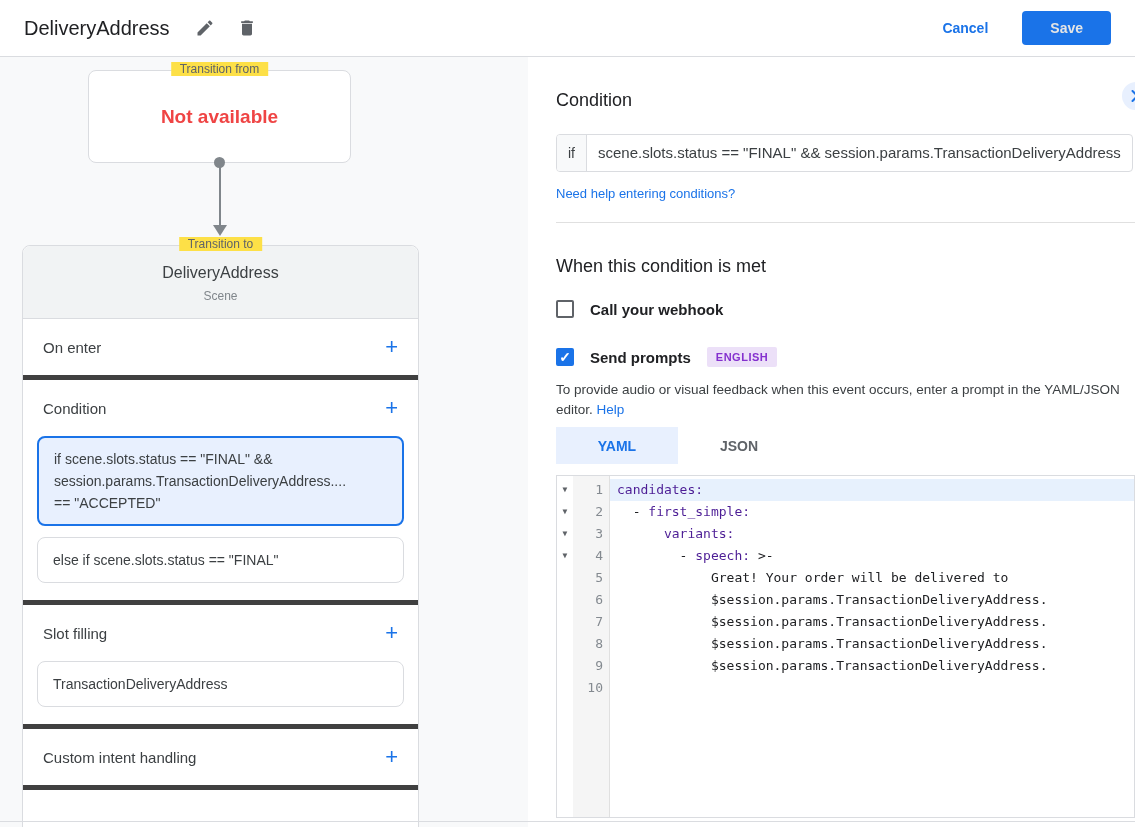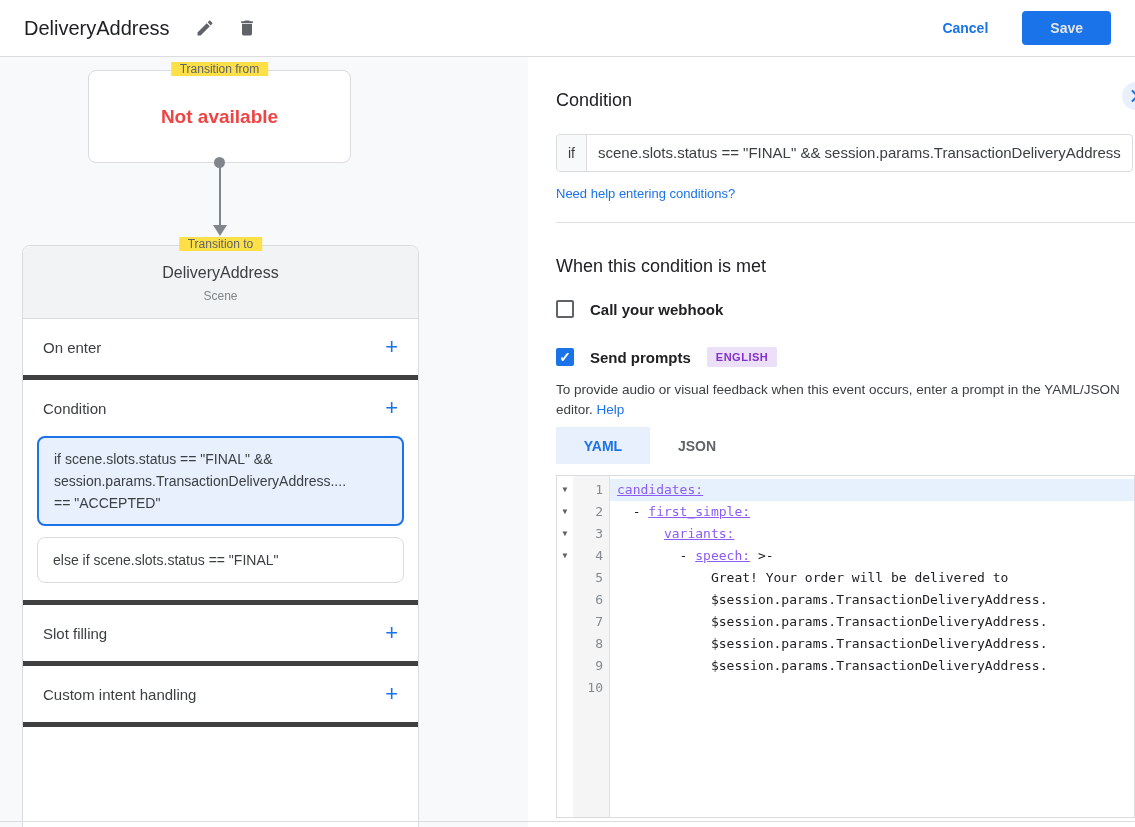--- a/index.html
+++ b/index.html
@@ -76,37 +76,37 @@
   .checkbox { width:18px; height:18px; border:2px solid #5f6368; border-radius:2px;
     background:#fff; cursor:pointer; flex:none; }
   .checkbox.checked { background:#1a73e8; border-color:#1a73e8; color:#fff;
     display:flex; align-items:center; justify-content:center; font-size:14px; font-weight:700; }
   .check-label { margin-left:16px; font-size:15px; font-weight:700; color:#202124; }
   .lang-badge { margin-left:16px; background:#ece0f8; color:#8430ce; font-size:11px;
     font-weight:700; letter-spacing:0.5px; padding:4px 9px; border-radius:2px; }
   .desc { margin-top:13px; font-size:13.5px; color:#3c4043; line-height:20px; max-width:570px; }
   .desc .help { color:#1a73e8; cursor:pointer; }
   .tabs { margin-top:7px; display:flex; }
-  .tab { width:94px; height:37px; display:flex; align-items:center; justify-content:center;
+  .tab { width:122px; height:37px; display:flex; align-items:center; justify-content:center;
     font-size:14px; font-weight:700; cursor:pointer; }
   .tab.active { background:#e8f0fe; color:#1a73e8; }
   .tab.inactive { color:#5f6368; }
 
   
   .editor { margin-top:11px; margin-right:14px; height:343px; border:1px solid #dadce0;
     position:relative; overflow:hidden; font-family:"DejaVu Sans Mono", monospace; font-size:13px; }
   .gutter-bg { position:absolute; left:16px; top:0; bottom:0; width:37px;
     background:#f5f5f5; border-right:1px solid #e0e0e0; }
   .code-rows { position:relative; padding-top:3px; }
   .code-row { display:flex; height:22px; line-height:22px; }
   .fold { width:16px; text-align:center; font-size:8px; color:#5f6368; cursor:pointer; flex:none; }
   .lnum { width:37px; text-align:right; padding-right:7px; color:#848a90; flex:none; }
   .codeline { flex:1; padding-left:7px; white-space:pre; color:#202124; cursor:text; }
   .codeline.hl { background:#e7f1fd; }
-  .codeline .key { color:#8b5cf6;text-decoration:underline; }
+  .codeline .key { color:#4c1d95; }
   .codeline .plain { color:#202124; }
 
   .bottom-line { position:absolute; left:0; right:0; top:821px; border-top:1px solid #dadce0; }
 </style>
 </head>
 <body>
 
 <div class="page">
 
   <div class="topbar">
@@ -161,20 +161,21 @@
 session.params.TransactionDeliveryAddress....
 == "ACCEPTED"</div>
           <div class="cond-card">else if scene.slots.status == "FINAL"</div>
         </div>
 
         <div class="sec">
           <div class="sec-head">
             <span class="sec-label">Slot filling</span>
             <span class="plus-btn">+</span>
           </div>
+          <div class="slot-card last">TransactionDeliveryAddress</div>
         </div>
 
         <div class="sec">
           <div class="sec-head">
             <span class="sec-label">Custom intent handling</span>
             <span class="plus-btn">+</span>
           </div>
         </div>
       </div>
     </div>

